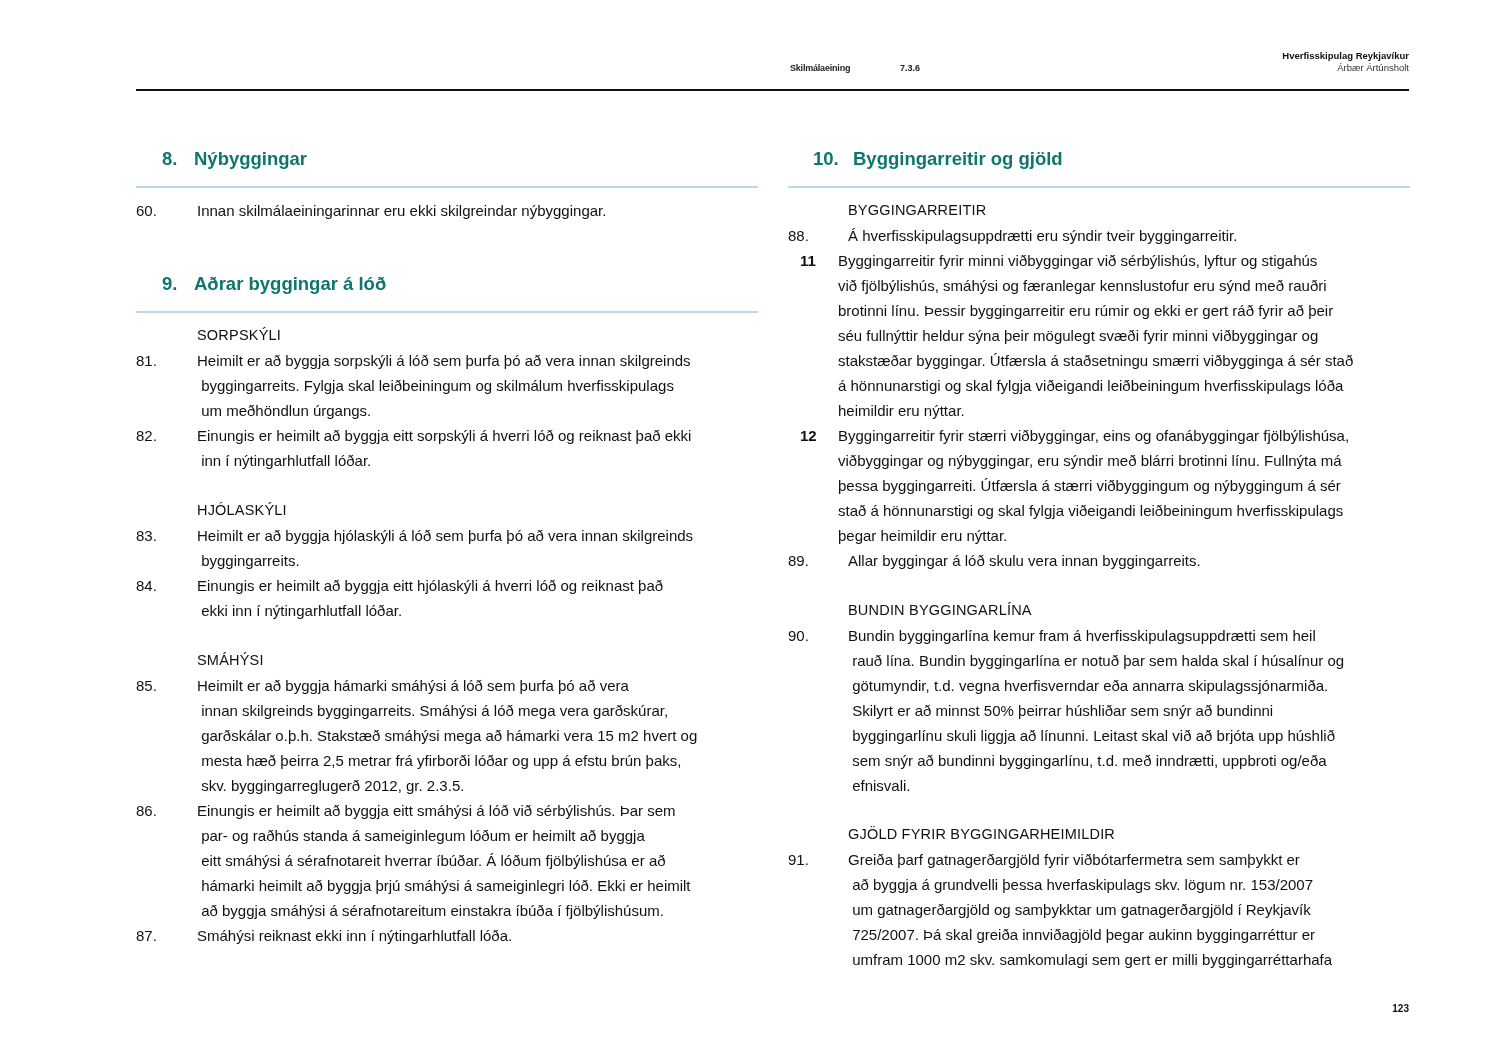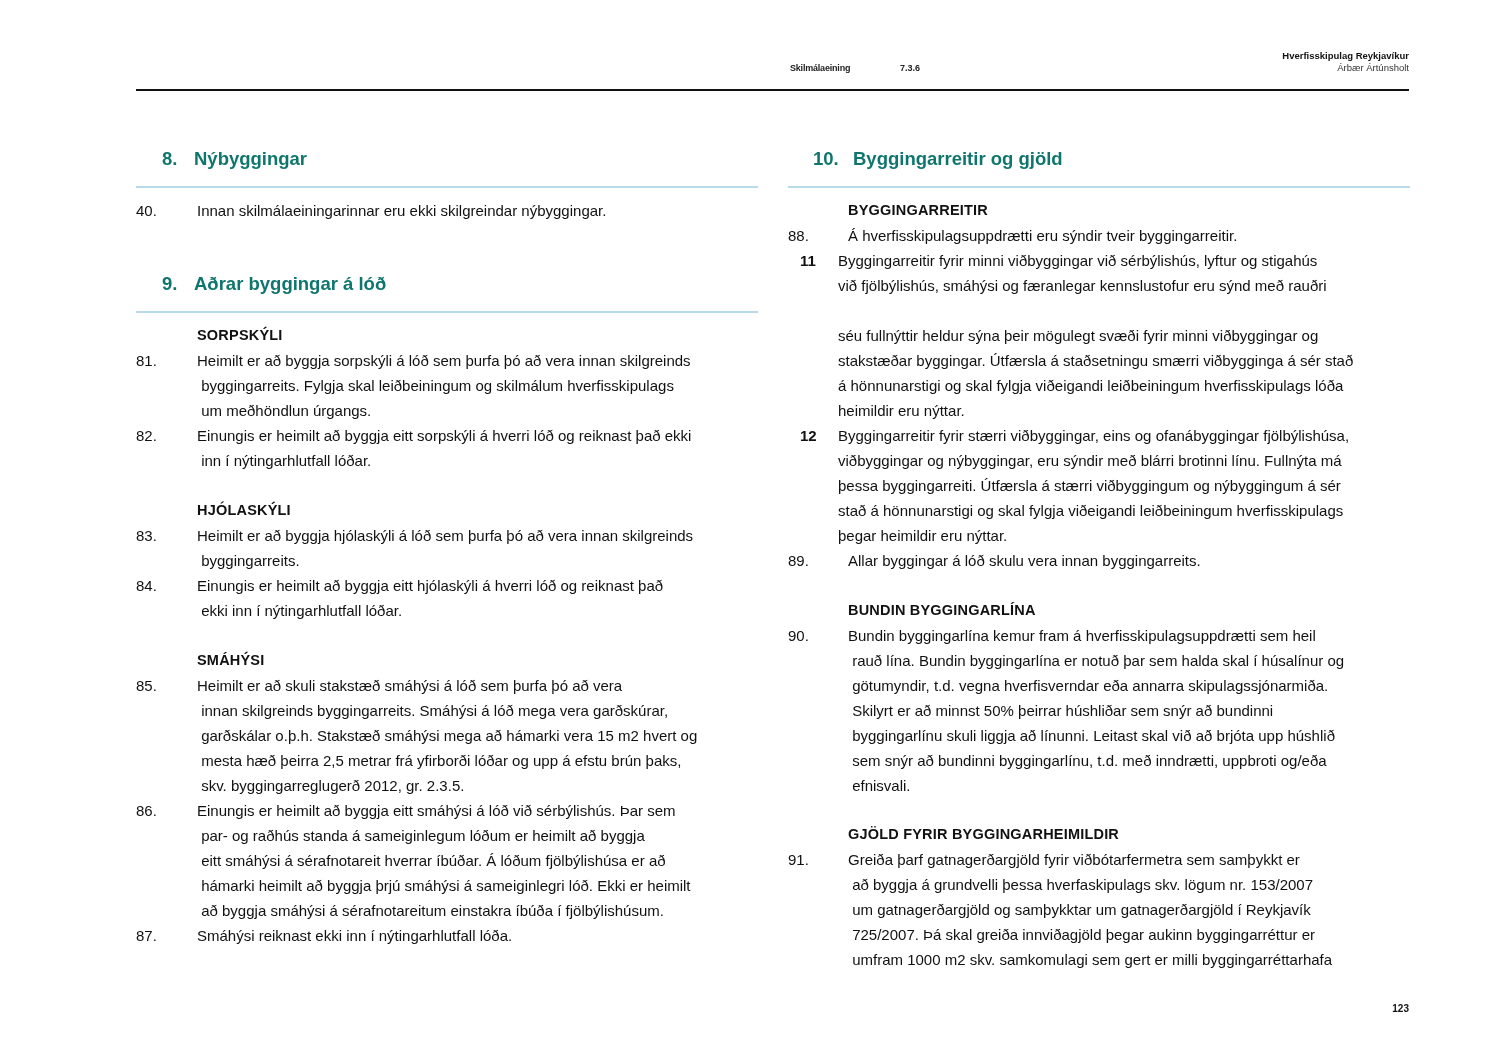--- a/index.html
+++ b/index.html
@@ -10,21 +10,21 @@
   .hdr-section { position: absolute; left: 790px; top: 63px; font-size: 9px; font-weight: bold; color: #222; letter-spacing: -0.2px; }
   .hdr-num { position: absolute; left: 900px; top: 63px; font-size: 9px; font-weight: bold; color: #222; }
   .hdr-title { position: absolute; right: 91px; top: 50px; font-size: 9.5px; font-weight: bold; text-align: right; color: #111; }
   .hdr-sub { position: absolute; right: 91px; top: 62px; font-size: 9.5px; text-align: right; color: #333; }
   .hdr-rule { position: absolute; left: 136px; width: 1273px; top: 89px; height: 1.5px; background: #111; }
 
   .h2 { position: absolute; font-size: 18.5px; font-weight: bold; color: #0f766e; }
   .h2 .num { display: inline-block; }
   .h2-rule { position: absolute; height: 1.5px; background: #b9dbe9; }
 
-  .sub { position: absolute; font-size: 14.5px; font-weight: bold; letter-spacing: 0.2px; color: #111; }
+  .sub { position: absolute; font-size: 14.5px; font-weight: normal; letter-spacing: 0.2px; color: #111; }
   .para { position: absolute; font-size: 15px; line-height: 25px; color: #111; }
   .para .pnum { position: absolute; left: 0; top: 0; }
   .para .ptext { position: absolute; white-space: pre; }
   .bnum { font-weight: bold; }
   .pageno { position: absolute; right: 91px; top: 1003px; font-size: 10px; font-weight: bold; }
 </style>
 </head>
 <body>
 
 <div class="hdr-section">Skilmálaeining</div>
@@ -32,21 +32,21 @@
 <div class="hdr-title">Hverfisskipulag Reykjavíkur</div>
 <div class="hdr-sub">Árbær Ártúnsholt</div>
 <div class="hdr-rule"></div>
 
 <div class="h2" style="left:162px; top:148px;">
   <span class="num" style="width:32px;">8.</span><span>Nýbyggingar</span>
 </div>
 <div class="h2-rule" style="left:136px; width:622px; top:186px;"></div>
 
 <div class="para" style="left:136px; top:198px; width:622px; height:25px;">
-  <span class="pnum">40.</span>
+  <span class="pnum">60.</span>
   <span class="ptext" style="left:61px; top:0;">Innan skilmálaeiningarinnar eru ekki skilgreindar nýbyggingar.</span>
 </div>
 
 <div class="h2" style="left:162px; top:273px;">
   <span class="num" style="width:32px;">9.</span><span>Aðrar byggingar á lóð</span>
 </div>
 <div class="h2-rule" style="left:136px; width:622px; top:311px;"></div>
 
 <div class="sub" style="left:197px; top:327px;">SORPSKÝLI</div>
 <div class="para" style="left:136px; top:348px; width:622px; height:75px;">
@@ -69,21 +69,21 @@
 </div>
 <div class="para" style="left:136px; top:573px; width:622px; height:50px;">
   <span class="pnum">84.</span>
   <span class="ptext" style="left:61px; top:0;">Einungis er heimilt að byggja eitt hjólaskýli á hverri lóð og reiknast það</span>
   <span class="ptext" style="left:61px; top:25px;"> ekki inn í nýtingarhlutfall lóðar.</span>
 </div>
 
 <div class="sub" style="left:197px; top:652px;">SMÁHÝSI</div>
 <div class="para" style="left:136px; top:673px; width:622px; height:125px;">
   <span class="pnum">85.</span>
-  <span class="ptext" style="left:61px; top:0;">Heimilt er að skuli stakstæð smáhýsi á lóð sem þurfa þó að vera</span>
+  <span class="ptext" style="left:61px; top:0;">Heimilt er að byggja hámarki smáhýsi á lóð sem þurfa þó að vera</span>
   <span class="ptext" style="left:61px; top:25px;"> innan skilgreinds byggingarreits. Smáhýsi á lóð mega vera garðskúrar,</span>
   <span class="ptext" style="left:61px; top:50px;"> garðskálar o.þ.h. Stakstæð smáhýsi mega að hámarki vera 15 m2 hvert og</span>
   <span class="ptext" style="left:61px; top:75px;"> mesta hæð þeirra 2,5 metrar frá yfirborði lóðar og upp á efstu brún þaks,</span>
   <span class="ptext" style="left:61px; top:100px;"> skv. byggingarreglugerð 2012, gr. 2.3.5.</span>
 </div>
 <div class="para" style="left:136px; top:798px; width:622px; height:125px;">
   <span class="pnum">86.</span>
   <span class="ptext" style="left:61px; top:0;">Einungis er heimilt að byggja eitt smáhýsi á lóð við sérbýlishús. Þar sem</span>
   <span class="ptext" style="left:61px; top:25px;"> par- og raðhús standa á sameiginlegum lóðum er heimilt að byggja</span>
   <span class="ptext" style="left:61px; top:50px;"> eitt smáhýsi á sérafnotareit hverrar íbúðar. Á lóðum fjölbýlishúsa er að</span>
@@ -102,20 +102,21 @@
 
 <div class="sub" style="left:848px; top:202px;">BYGGINGARREITIR</div>
 <div class="para" style="left:788px; top:223px; width:622px; height:25px;">
   <span class="pnum">88.</span>
   <span class="ptext" style="left:60px; top:0;">Á hverfisskipulagsuppdrætti eru sýndir tveir byggingarreitir.</span>
 </div>
 <div class="para" style="left:788px; top:248px; width:622px; height:175px;">
   <span class="pnum bnum" style="left:12px;">11</span>
   <span class="ptext" style="left:50px; top:0;">Byggingarreitir fyrir minni viðbyggingar við sérbýlishús, lyftur og stigahús</span>
   <span class="ptext" style="left:50px; top:25px;">við fjölbýlishús, smáhýsi og færanlegar kennslustofur eru sýnd með rauðri</span>
+  <span class="ptext" style="left:50px; top:50px;">brotinni línu. Þessir byggingarreitir eru rúmir og ekki er gert ráð fyrir að þeir</span>
   <span class="ptext" style="left:50px; top:75px;">séu fullnýttir heldur sýna þeir mögulegt svæði fyrir minni viðbyggingar og</span>
   <span class="ptext" style="left:50px; top:100px;">stakstæðar byggingar. Útfærsla á staðsetningu smærri viðbygginga á sér stað</span>
   <span class="ptext" style="left:50px; top:125px;">á hönnunarstigi og skal fylgja viðeigandi leiðbeiningum hverfisskipulags lóða</span>
   <span class="ptext" style="left:50px; top:150px;">heimildir eru nýttar.</span>
 </div>
 <div class="para" style="left:788px; top:423px; width:622px; height:125px;">
   <span class="pnum bnum" style="left:12px;">12</span>
   <span class="ptext" style="left:50px; top:0;">Byggingarreitir fyrir stærri viðbyggingar, eins og ofanábyggingar fjölbýlishúsa,</span>
   <span class="ptext" style="left:50px; top:25px;">viðbyggingar og nýbyggingar, eru sýndir með blárri brotinni línu. Fullnýta má</span>
   <span class="ptext" style="left:50px; top:50px;">þessa byggingarreiti. Útfærsla á stærri viðbyggingum og nýbyggingum á sér</span>

